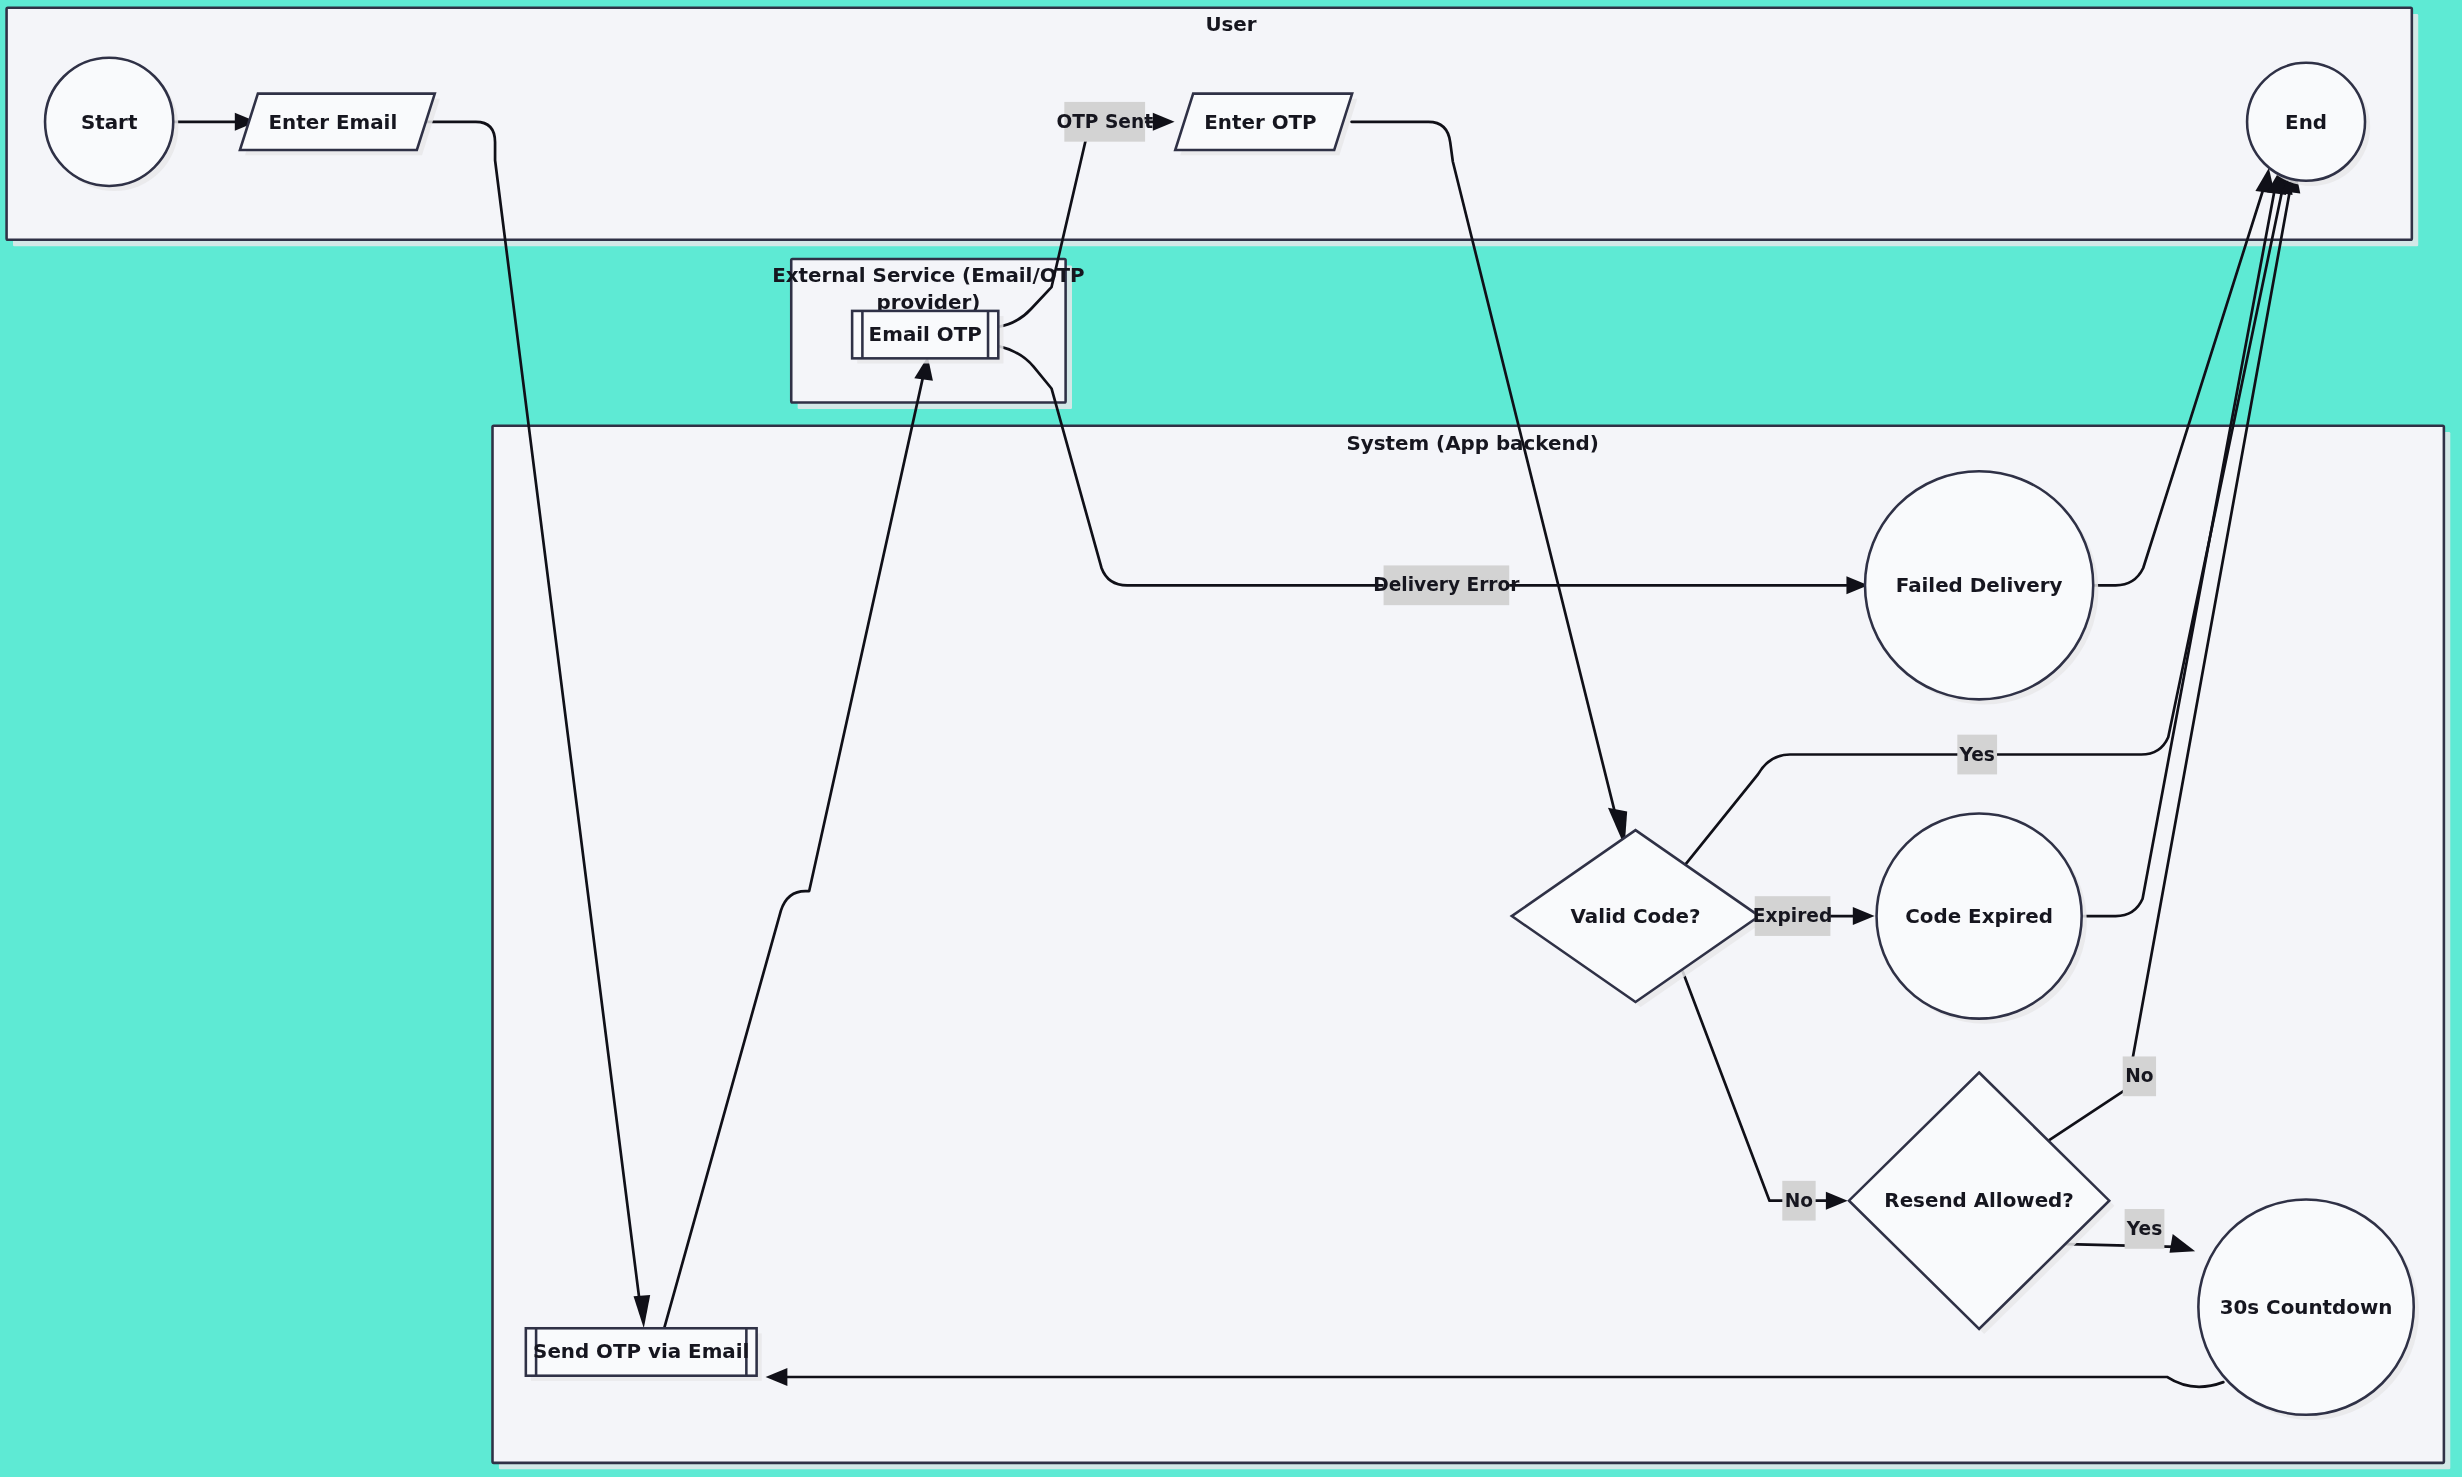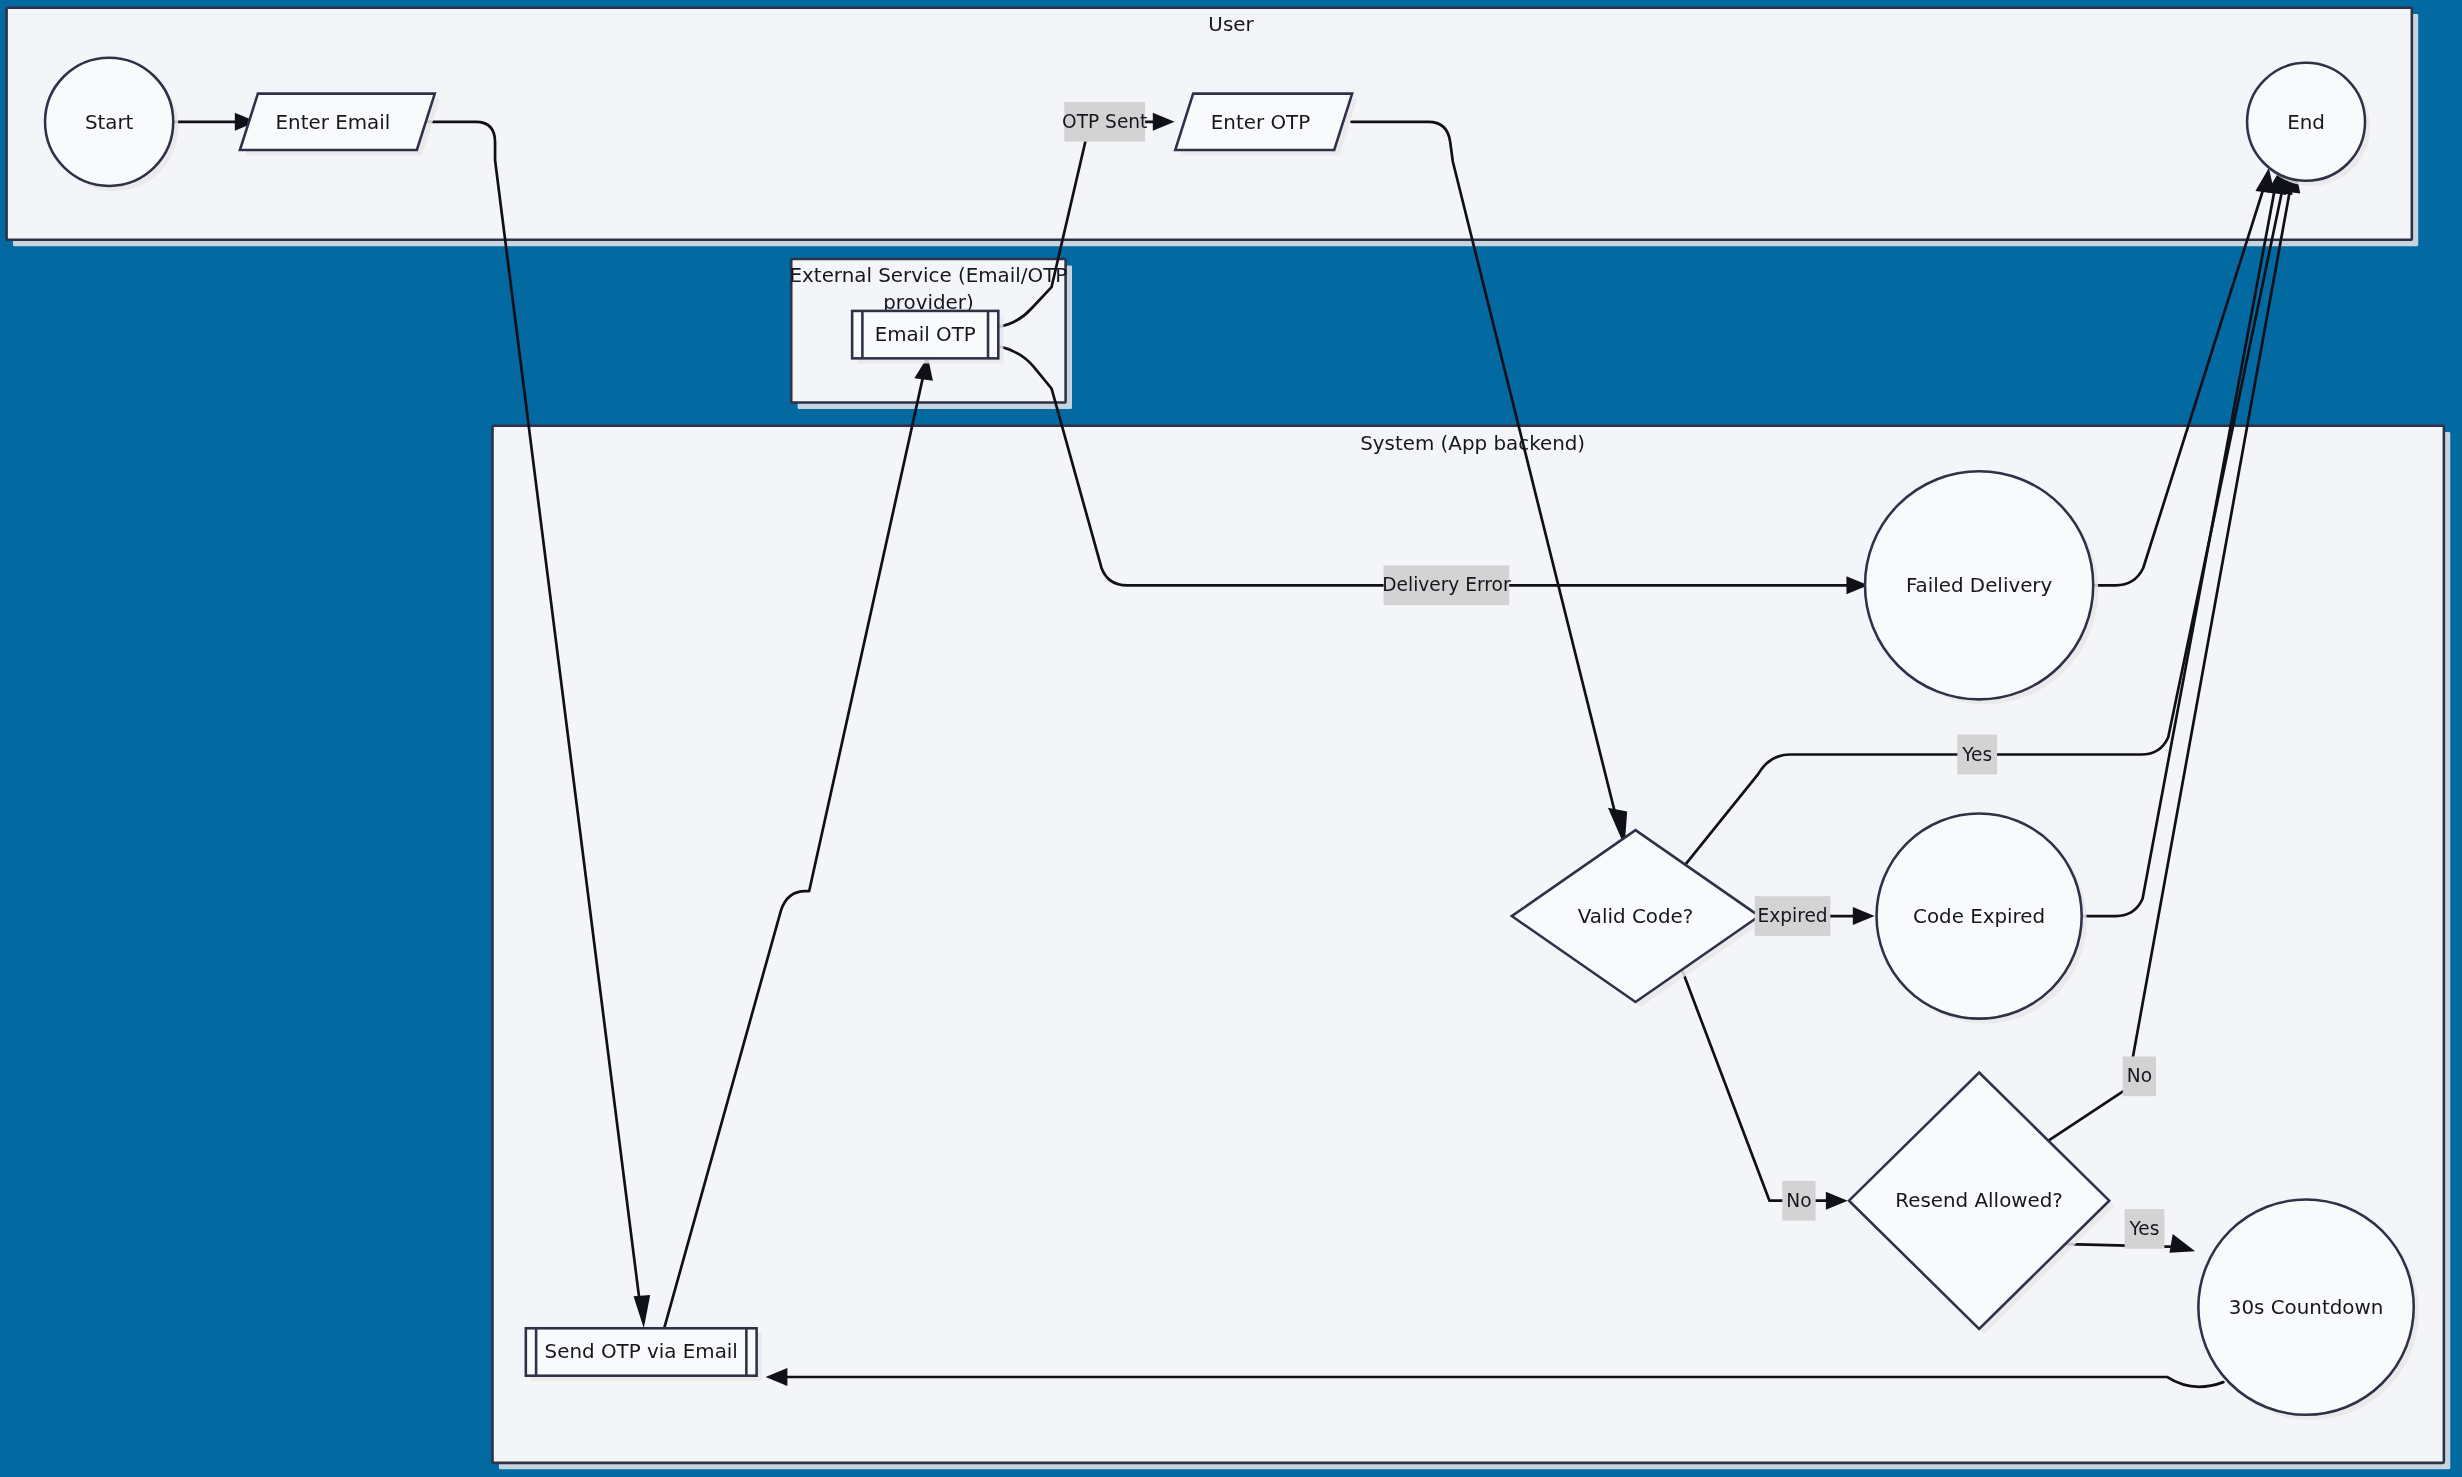--- a/index.html
+++ b/index.html
@@ -4,23 +4,24 @@
 <style>
   html, body {
     margin: 0;
     padding: 0;
     background: #ffffff;
   }
   #canvas {
     position: relative;
     width: 2462px;
     height: 1477px;
-    background: #0369a1;
+    background: #5eead4;
     font-family: "DejaVu Sans", sans-serif;
     overflow: hidden;
+    font-weight: bold;
   }
   svg#diagram {
     position: absolute;
     left: 0;
     top: 0;
     width: 2462px;
     height: 1477px;
   }
   .cluster-rect {
     fill: #f4f5f9;

